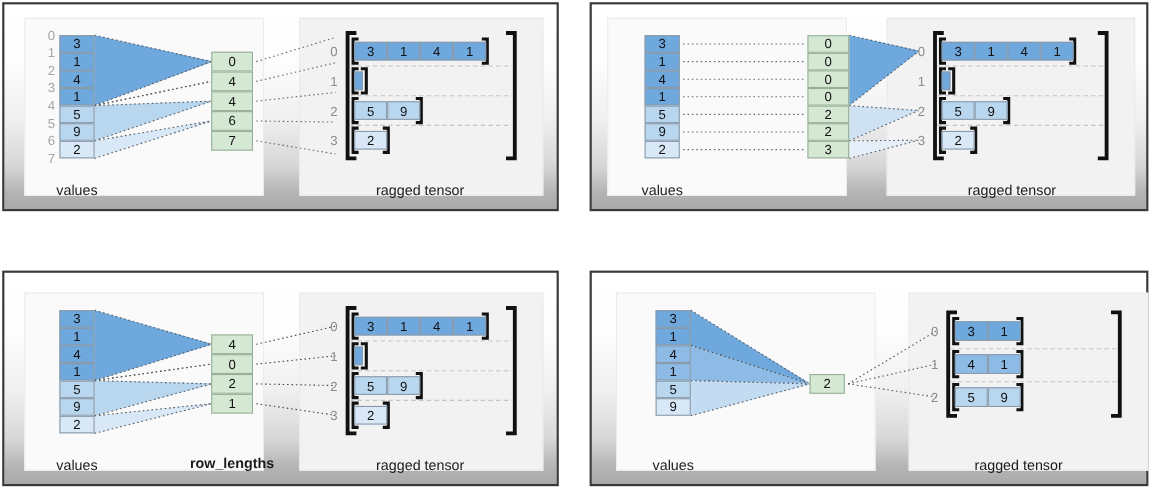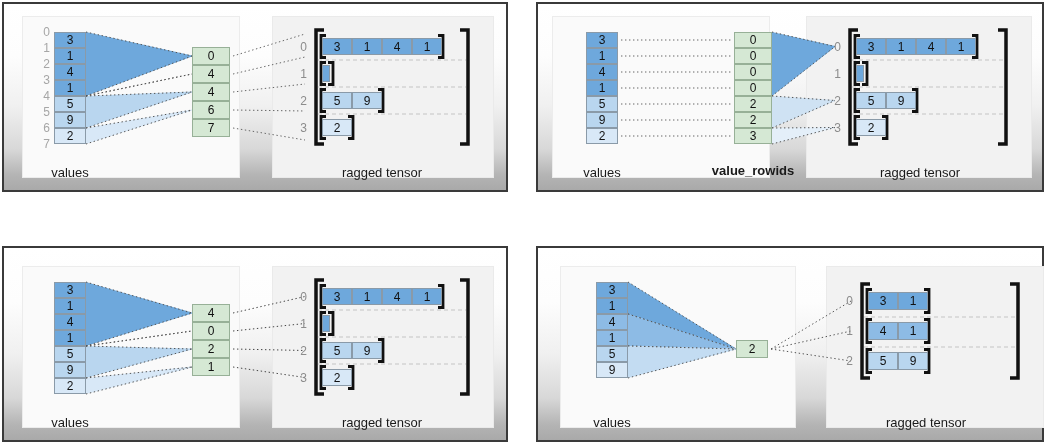--- a/index.html
+++ b/index.html
@@ -185,21 +185,20 @@
       <div class="cell v0" style="left: 378px; top: 34px; width: 30px; height: 17px;">4</div>
       <div class="cell v0" style="left: 408px; top: 34px; width: 30px; height: 17px;">1</div>
       <div class="rowidx" style="left: 291px; top: 63.5px;">1</div>
       <div class="cell v0" style="left: 318px; top: 61px; width: 8px; height: 17px;"></div>
       <div class="rowidx" style="left: 291px; top: 90.5px;">2</div>
       <div class="cell v2" style="left: 318px; top: 88px; width: 30px; height: 17px;">5</div>
       <div class="cell v2" style="left: 348px; top: 88px; width: 30px; height: 17px;">9</div>
       <div class="rowidx" style="left: 291px; top: 117.5px;">3</div>
       <div class="cell v3" style="left: 318px; top: 115px; width: 30px; height: 17px;">2</div>
       <div class="caption" style="left: 19px; top: 162px; width: 90px;">values</div>
-      <div class="caption bold" style="left: 145px; top: 160px; width: 140px;">value_rowids</div>
       <div class="caption" style="left: 302px; top: 162px; width: 160px;">ragged tensor</div>
     </div>
     <div class="panel bl">
       <div class="card left" style="left: 18px; top: 18px; width: 218px; height: 162px;"></div>
       <div class="card right" style="left: 268px; top: 18px; width: 222px; height: 162px;"></div>
       <svg width="100%" height="100%" class="svgwrap">
         <polygon points="82,34 82,98 188,65.5 188,64.5" fill="#6ea8dc" fill-opacity="1"></polygon>
         <polygon points="82,98 82,130 188,101.5 188,100.5" fill="#b9d6ef" fill-opacity="1"></polygon>
         <polygon points="82,130 82,146 188,119.5 188,118.5" fill="#d8e8f7" fill-opacity="1"></polygon>
         <line x1="82" y1="34" x2="188" y2="65" stroke="#555" stroke-width="1" stroke-dasharray="1.4 2.6"></line>
@@ -245,20 +244,21 @@
       <div class="cell v0" style="left: 378px; top: 40px; width: 30px; height: 17px;">4</div>
       <div class="cell v0" style="left: 408px; top: 40px; width: 30px; height: 17px;">1</div>
       <div class="rowidx" style="left: 291px; top: 69.5px;">1</div>
       <div class="cell v0" style="left: 318px; top: 67px; width: 8px; height: 17px;"></div>
       <div class="rowidx" style="left: 291px; top: 96.5px;">2</div>
       <div class="cell v2" style="left: 318px; top: 94px; width: 30px; height: 17px;">5</div>
       <div class="cell v2" style="left: 348px; top: 94px; width: 30px; height: 17px;">9</div>
       <div class="rowidx" style="left: 291px; top: 123.5px;">3</div>
       <div class="cell v3" style="left: 318px; top: 121px; width: 30px; height: 17px;">2</div>
       <div class="caption" style="left: 21px; top: 168px; width: 90px;">values</div>
+      <div class="caption bold" style="left: 137px; top: 166px; width: 140px;">row_lengths</div>
       <div class="caption" style="left: 298px; top: 168px; width: 160px;">ragged tensor</div>
     </div>
     <div class="panel br">
       <div class="card left" style="left: 22px; top: 18px; width: 236px; height: 162px;"></div>
       <div class="card right" style="left: 288px; top: 18px; width: 218px; height: 162px;"></div>
       <svg width="100%" height="100%" class="svgwrap">
         <polygon points="90,34 90,66 198,101.5 198,100.5" fill="#6ea8dc" fill-opacity="1"></polygon>
         <line x1="90" y1="34" x2="198" y2="101" stroke="#555" stroke-width="1" stroke-dasharray="1.4 2.6"></line>
         <line x1="90" y1="66" x2="198" y2="101" stroke="#555" stroke-width="1" stroke-dasharray="1.4 2.6"></line>
         <polygon points="90,66 90,98 198,101.5 198,100.5" fill="#8dbbe5" fill-opacity="1"></polygon>

